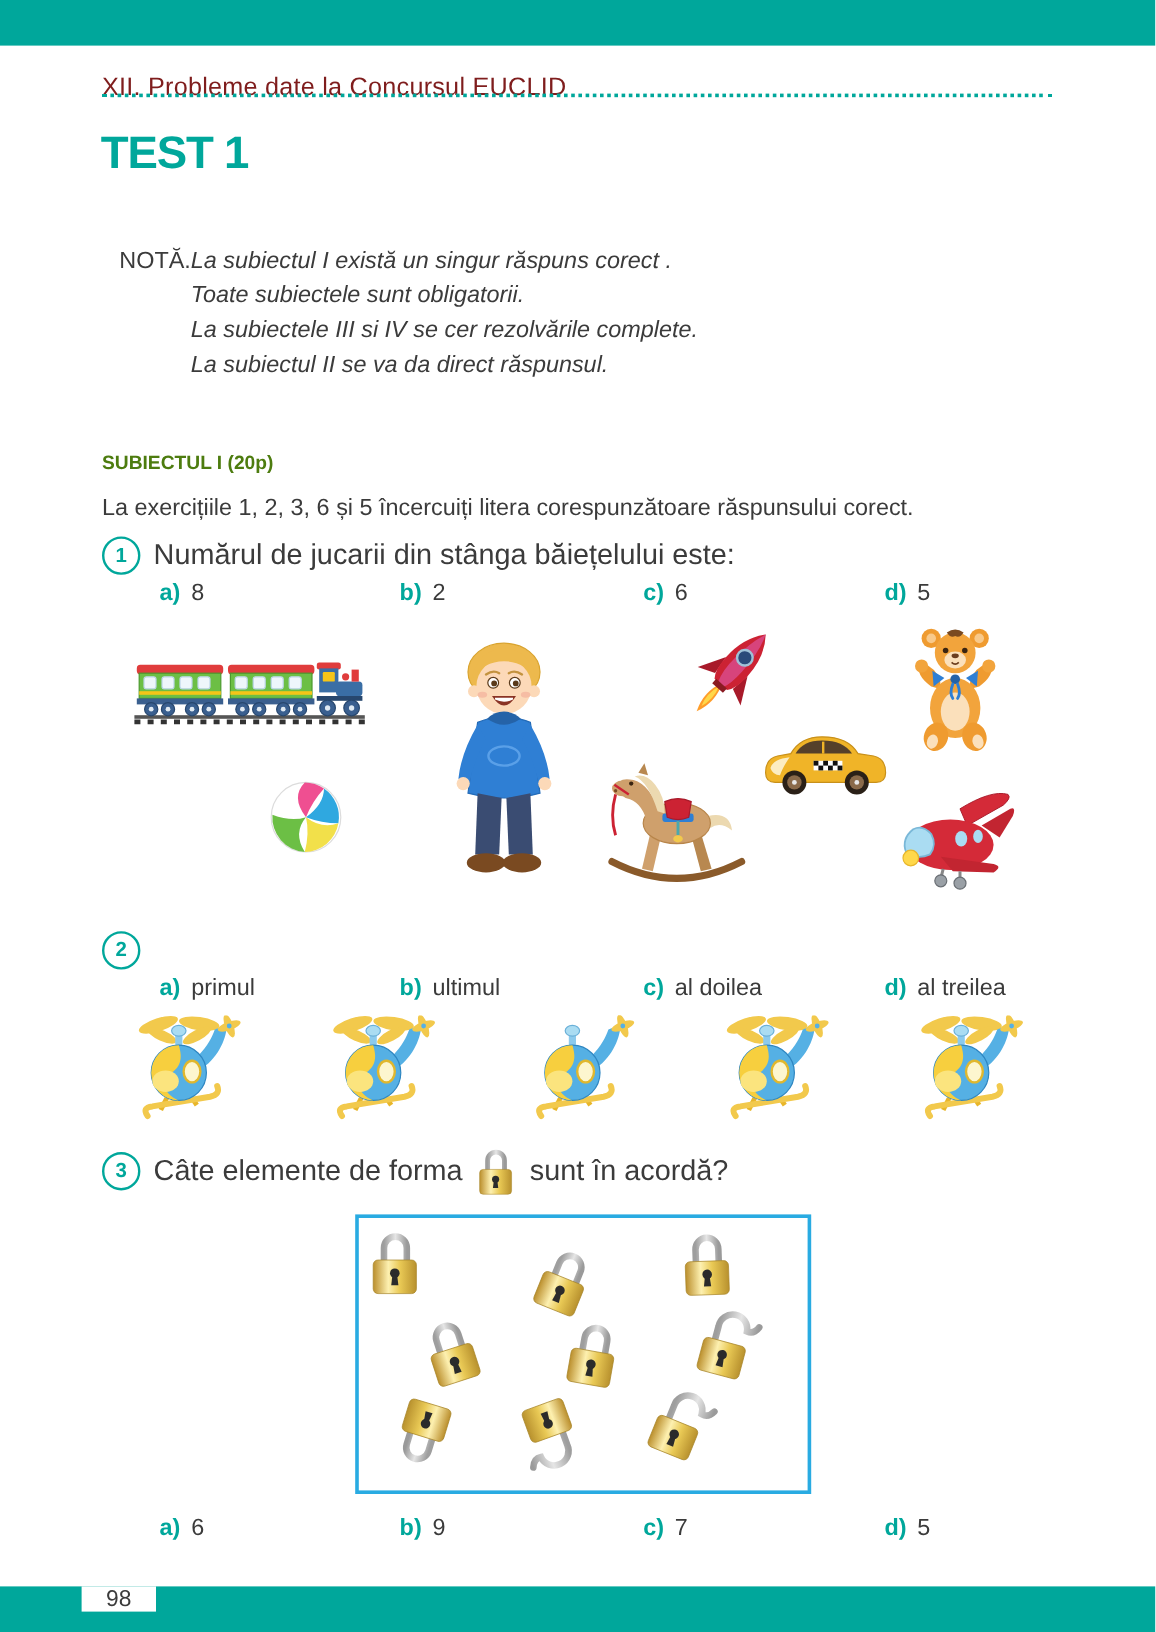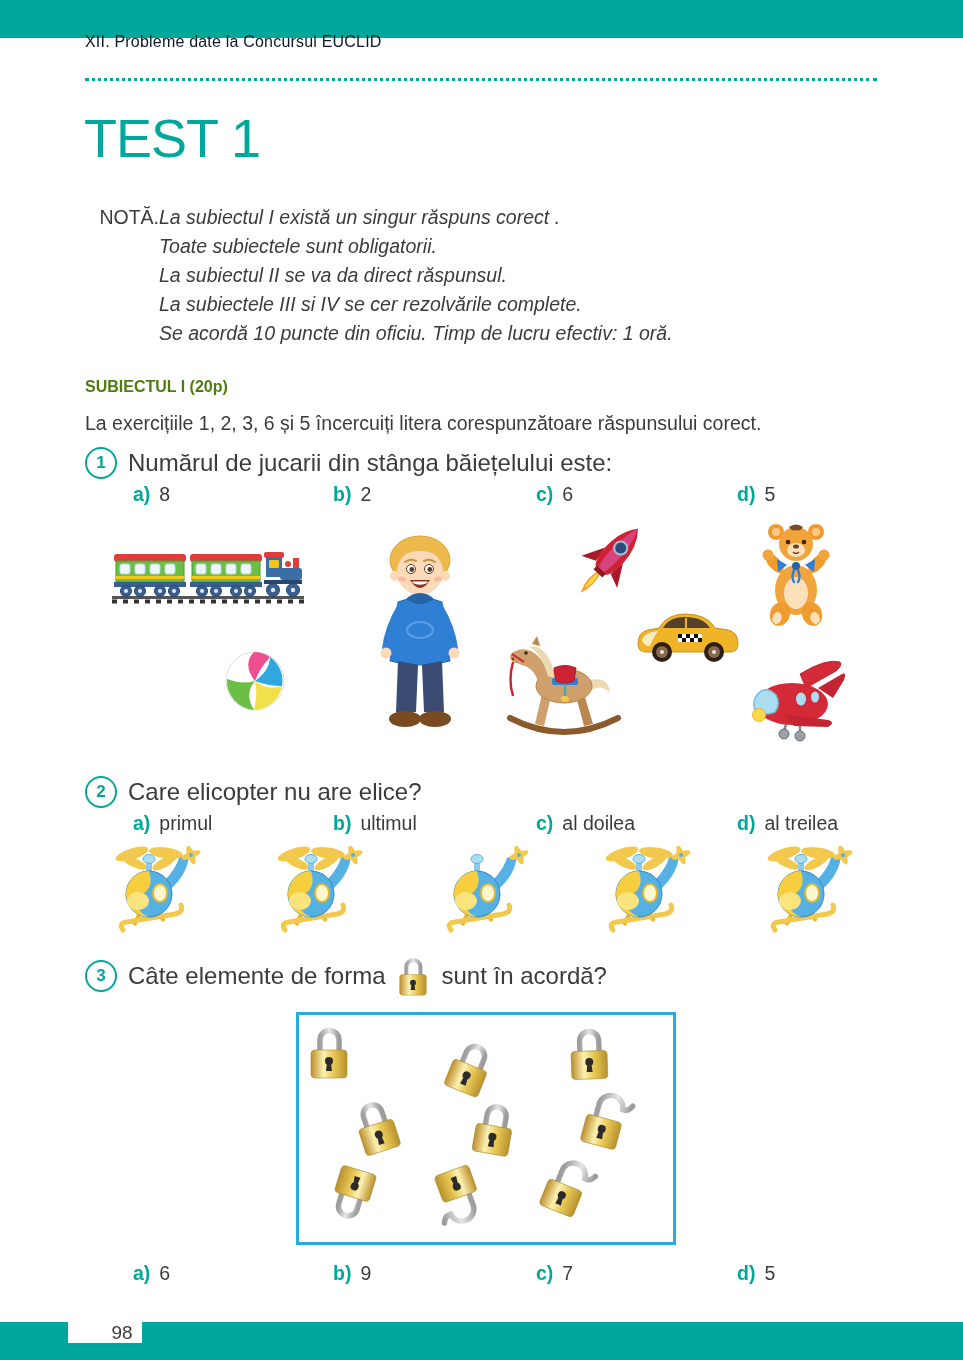--- a/index.html
+++ b/index.html
@@ -7,28 +7,28 @@
     position:relative; width:963px; height:1360px; background:#ffffff;
     font-family:"Liberation Sans","DejaVu Sans",sans-serif; color:#3b3b3b;
     overflow:hidden;
   }
   .abs { position:absolute; }
   svg { overflow:visible; display:block; }
 
   .top-bar { left:0; top:0; width:963px; height:38px; background:#00a79b; }
   .bottom-bar { left:0; top:1322px; width:963px; height:38px; background:#00a79b; }
   .page-num-notch {
-    left:68px; top:1322px; width:40px; height:21px; background:#ffffff;
+    left:68px; top:1322px; width:62px; height:21px; background:#ffffff;
     display:flex; align-items:center; justify-content:center;
-    font-size:19px; color:#3b3b3b;padding-left:34px;
+    font-size:19px; color:#3b3b3b;
   }
 
-  .chapter-header { left:85px; top:33px; font-size:16px; color:#0f172a; letter-spacing:.2px; }
+  .chapter-header { left:85px; top:61px; font-size:21px; color:#7f1d1d; letter-spacing:.2px; }
   .dotted-divider { left:85px; top:64px; width:792px; height:14px; border-bottom:3px dotted #00a79b; }
-  .page-title { left:84px; top:107px; font-size:54px; font-weight:400; color:#00a79b; letter-spacing:-1px; }
+  .page-title { left:84px; top:107px; font-size:38px; font-weight:700; color:#00a79b; letter-spacing:-1px; }
 
   .note { left:85px; top:203px; width:800px; display:flex; font-size:19.5px; line-height:29px; }
   .note-label { width:74px; flex:none;text-align:right; }
   .note-lines { font-style:italic; }
 
   .subject-heading { left:85px; top:378px; font-size:16px; font-weight:bold; color:#4d7c0f; }
   .instruction { left:85px; top:412px; font-size:19.5px; }
 
   .question { display:flex; align-items:center; gap:11px; }
   .q-badge {
@@ -119,23 +119,22 @@
   <div class="abs chapter-header">XII. Probleme date la Concursul EUCLID</div>
   <div class="abs dotted-divider"></div>
 
   <div class="abs page-title">TEST 1</div>
 
   <div class="abs note">
     <div class="note-label">NOTĂ.</div>
     <div class="note-lines">
       <div>La subiectul I există un singur răspuns corect .</div>
       <div>Toate subiectele sunt obligatorii.</div>
+      <div>La subiectele III si IV se cer rezolvările complete.</div>
       <div>La subiectul II se va da direct răspunsul.</div>
-      <div>La subiectele III si IV se cer rezolvările complete.</div>
-      <div>Se acordă 10 puncte din oficiu. Timp de lucru efectiv: 1 oră.</div>
     </div>
   </div>
 
   <div class="abs subject-heading">SUBIECTUL I (20p)</div>
   <div class="abs instruction">La exercițiile 1, 2, 3, 6 și 5 încercuiți litera corespunzătoare răspunsului corect.</div>
 
   <div class="abs question" style="left:85px; top:447px;">
     <div class="q-badge">1</div>
     <div class="q-text">Numărul de jucarii din stânga băiețelului este:</div>
   </div>
@@ -358,21 +357,20 @@
       <ellipse cx="67" cy="41" rx="4" ry="5.5" fill="#aadcf2"></ellipse>
       <path d="M36,58 L80,64 Q88,66 80,71 L46,70 Z" fill="#c22531"></path>
       <path d="M38,68 L36,76 M52,70 L52,78" stroke="#888" stroke-width="2.5"></path>
       <circle cx="36" cy="78" r="5" fill="#9aa0a6" stroke="#6a6f74"></circle>
       <circle cx="52" cy="80" r="5" fill="#9aa0a6" stroke="#6a6f74"></circle>
     </svg>
   </div>
 
   <div class="abs question" style="left:85px; top:776px;">
     <div class="q-badge">2</div>
-    <div class="q-text">Care elicopter nu are elice?</div>
   </div>
   <div class="abs options-row" style="left:85px; top:812px;">
     <span class="opt c1">
         <b class="letter">a)</b>
         <span>primul</span>
       </span>
     <span class="opt c2">
         <b class="letter">b)</b>
         <span>ultimul</span>
       </span>

